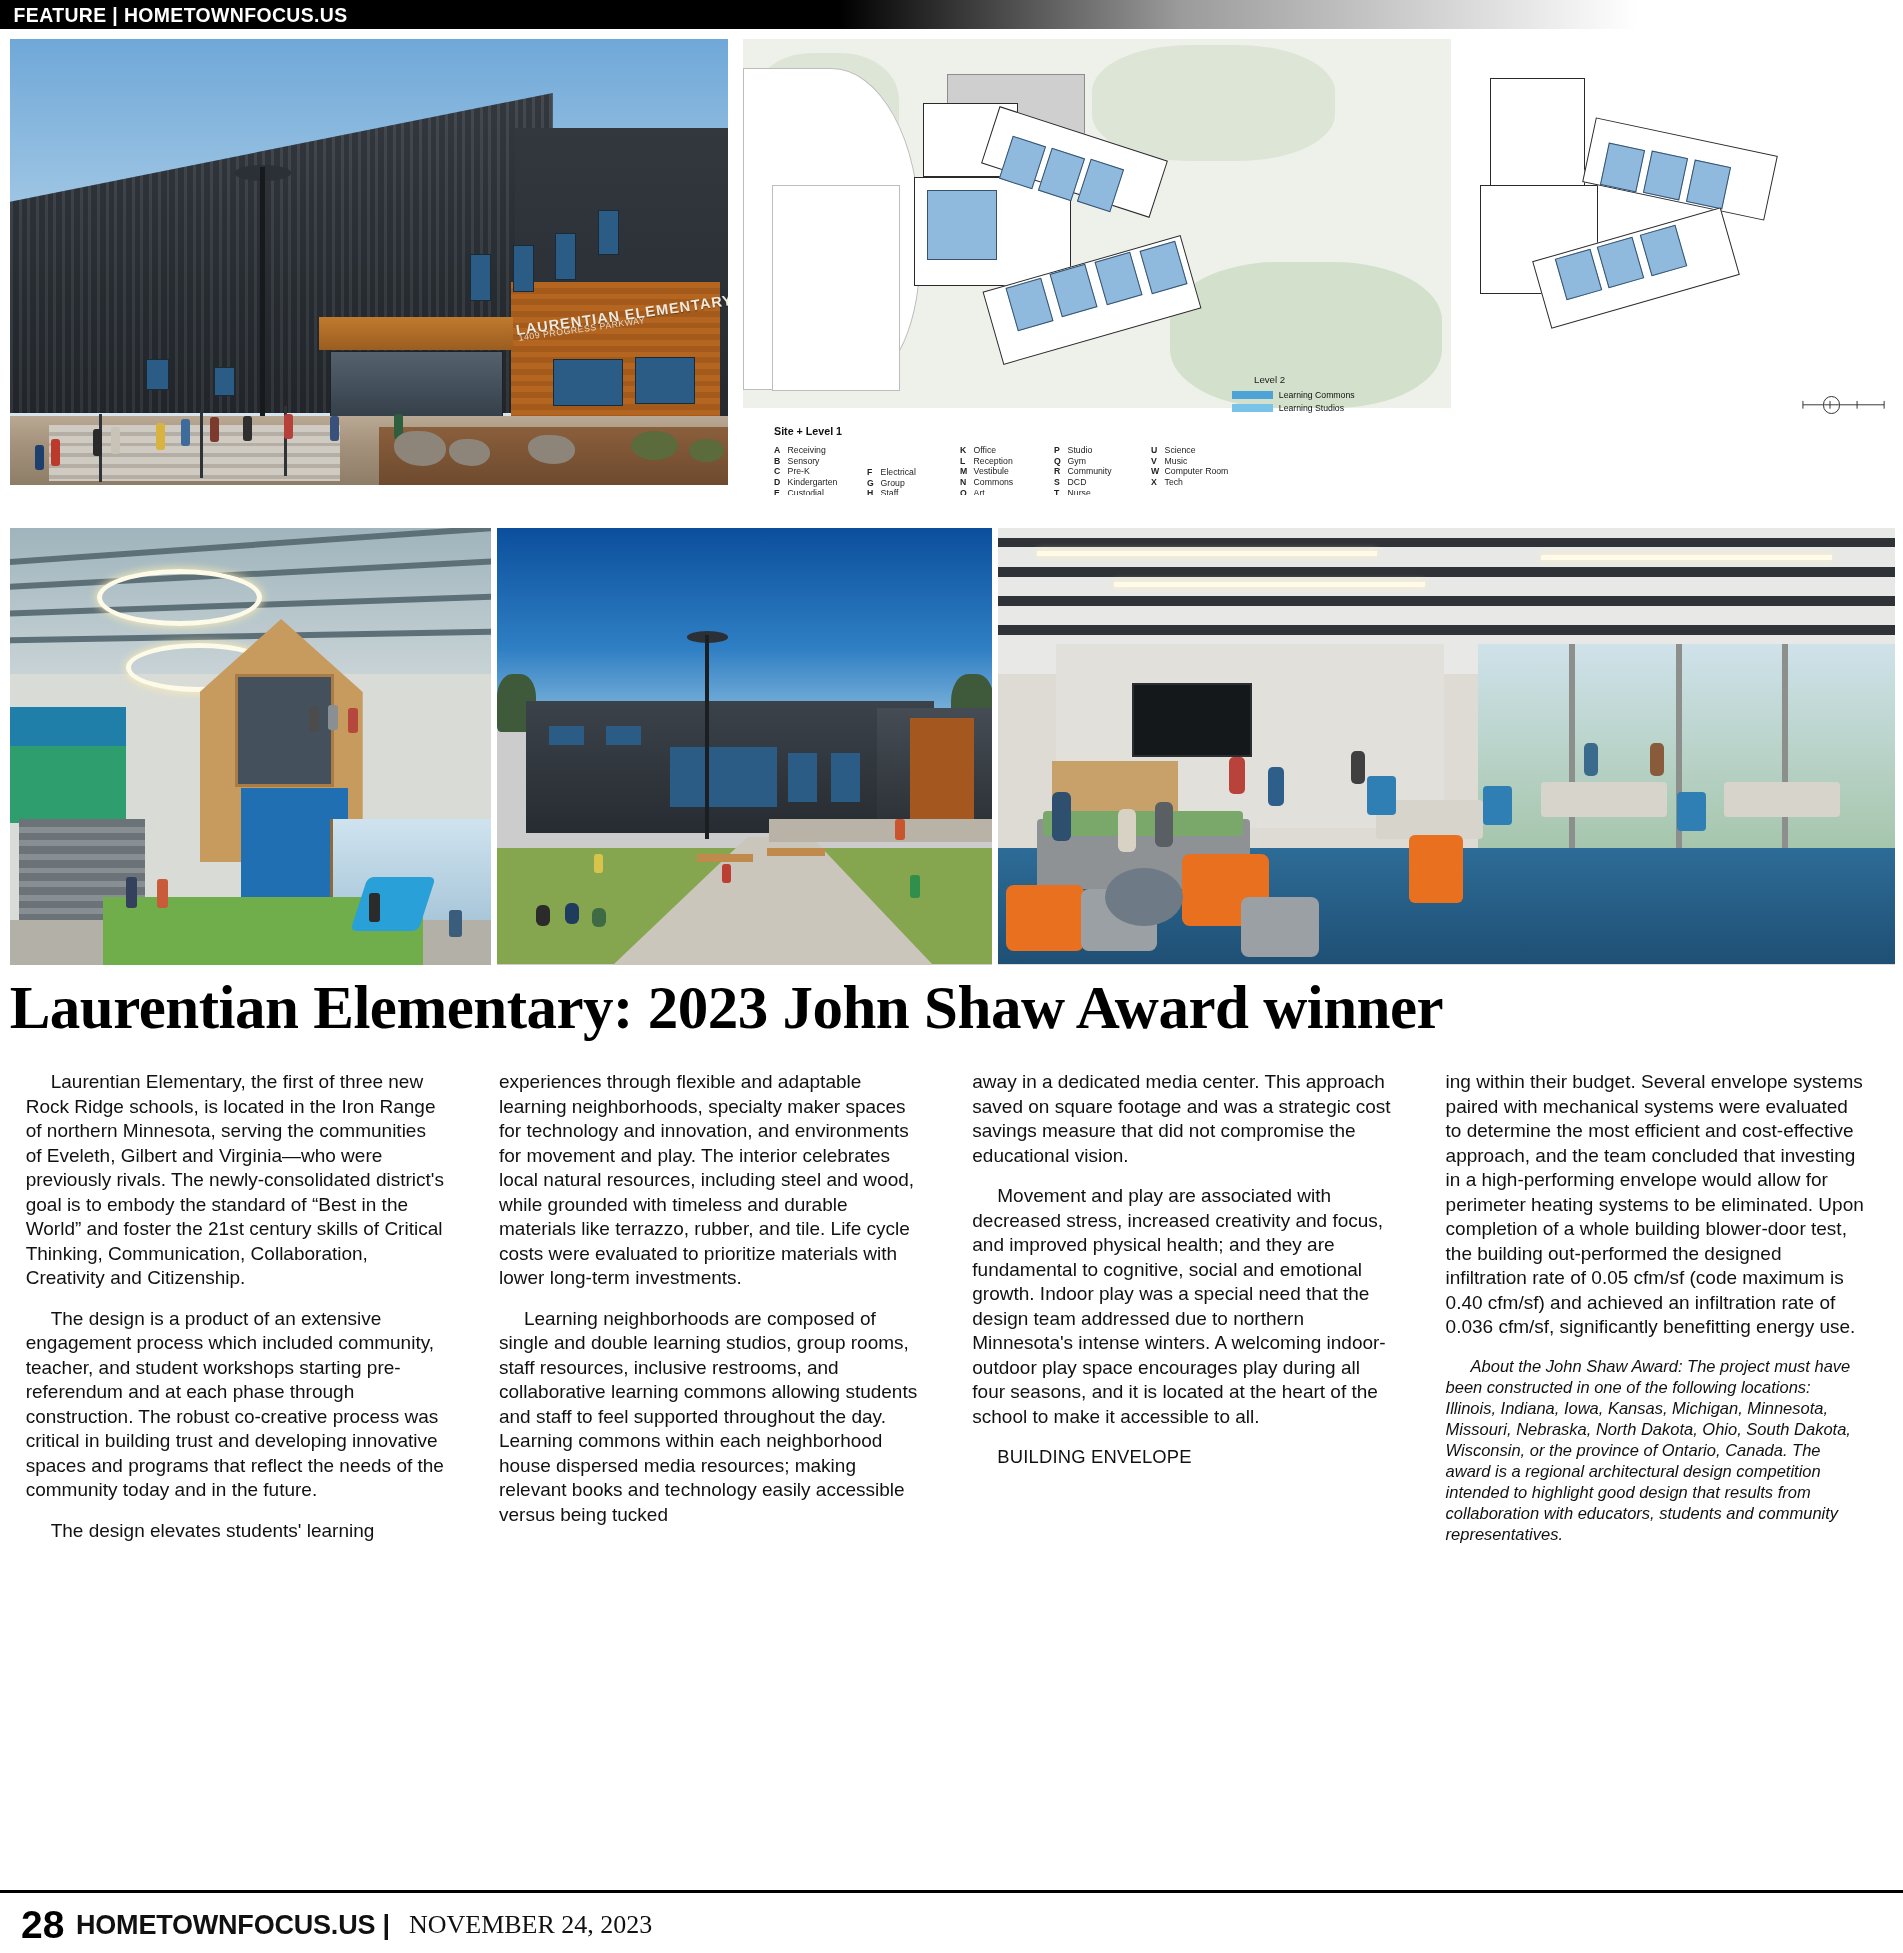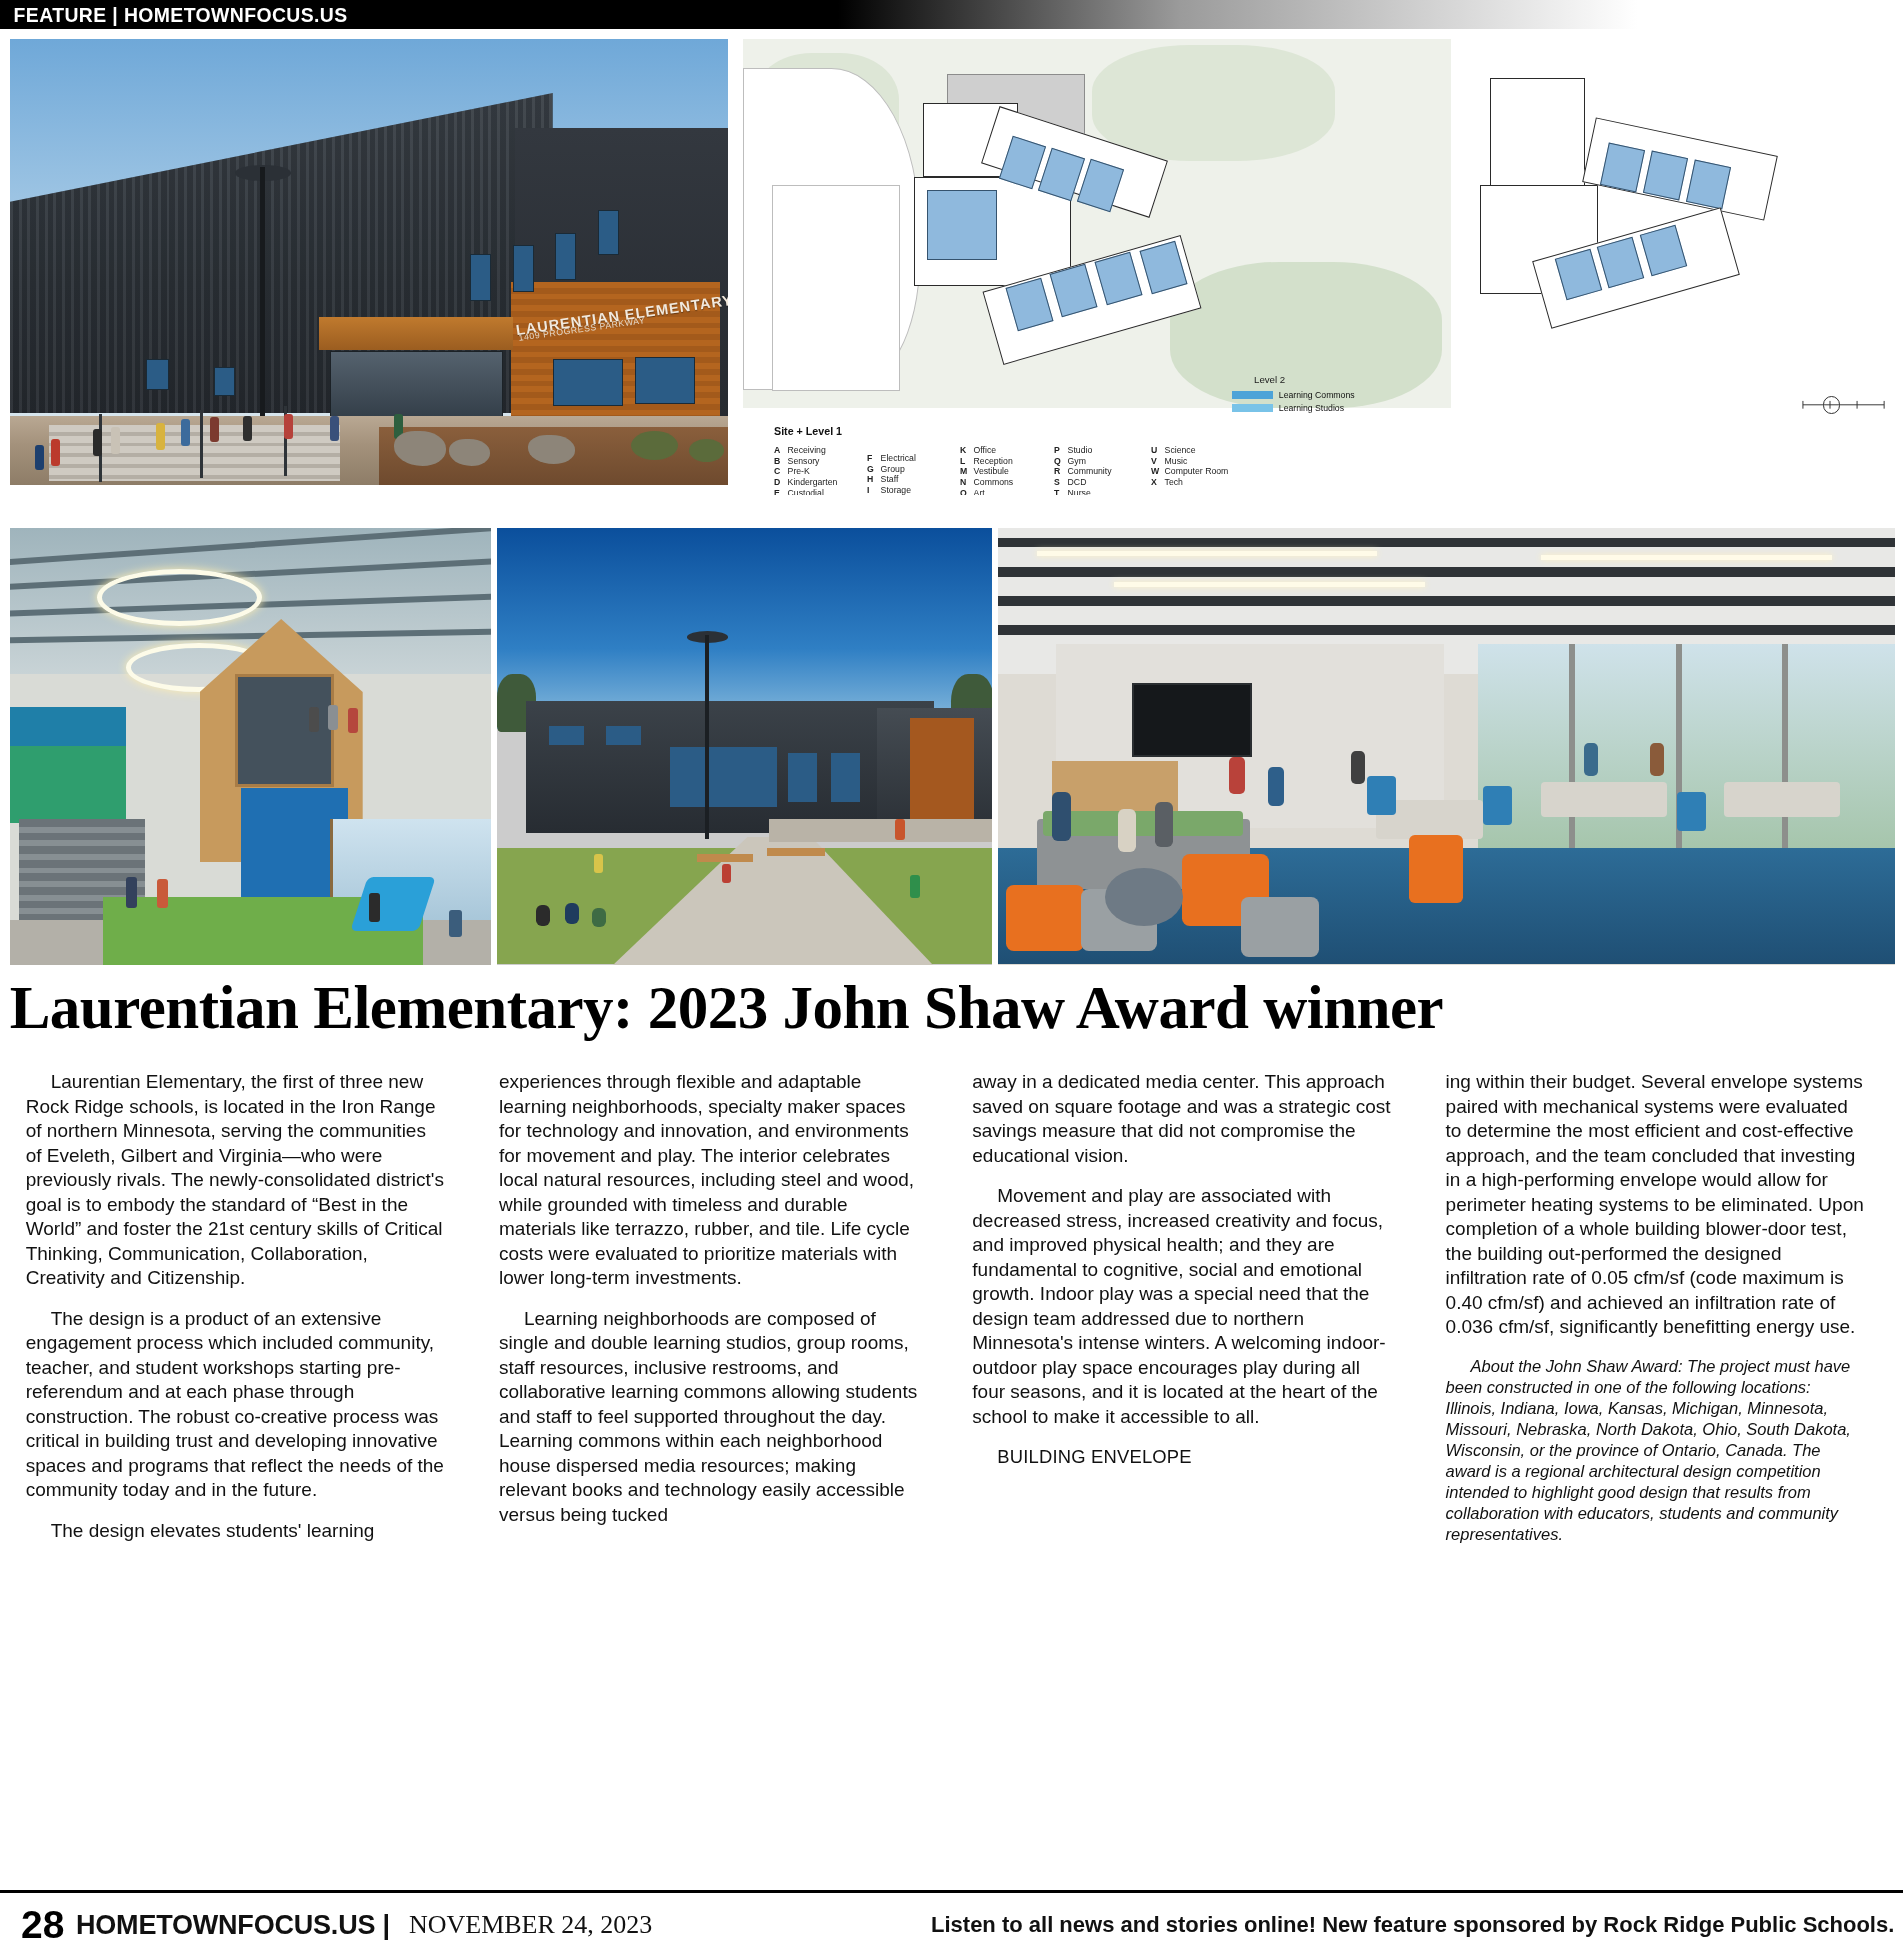--- a/index.html
+++ b/index.html
@@ -405,21 +405,21 @@
 
   <div class="sp-title">Site + Level 1</div>
 
   <div class="legend-col" style="left:31px; top:406px;">
     <div class="legend-row"><span class="legend-key">A</span><span>Receiving</span></div>
     <div class="legend-row"><span class="legend-key">B</span><span>Sensory</span></div>
     <div class="legend-row"><span class="legend-key">C</span><span>Pre-K</span></div>
     <div class="legend-row"><span class="legend-key">D</span><span>Kindergarten</span></div>
     <div class="legend-row"><span class="legend-key">E</span><span>Custodial</span></div>
   </div>
-  <div class="legend-col" style="left:124px; top:414px;">
+  <div class="legend-col" style="left:124px; top:428px;">
     <div class="legend-row"><span class="legend-key">F</span><span>Electrical</span></div>
     <div class="legend-row"><span class="legend-key">G</span><span>Group</span></div>
     <div class="legend-row"><span class="legend-key">H</span><span>Staff</span></div>
     <div class="legend-row"><span class="legend-key">I</span><span>Storage</span></div>
     <div class="legend-row"><span class="legend-key">J</span><span>Kitchen</span></div>
   </div>
   <div class="legend-col" style="left:217px; top:406px;">
     <div class="legend-row"><span class="legend-key">K</span><span>Office</span></div>
     <div class="legend-row"><span class="legend-key">L</span><span>Reception</span></div>
     <div class="legend-row"><span class="legend-key">M</span><span>Vestibule</span></div>
@@ -560,15 +560,14 @@
     <p style="text-indent:0;">ing within their budget. Several envelope systems paired with mechanical systems were evaluated to determine the most efficient and cost-effective approach, and the team concluded that investing in a high-performing envelope would allow for perimeter heating systems to be eliminated. Upon completion of a whole building blower-door test, the building out-performed the designed infiltration rate of 0.05 cfm/sf (code maximum is 0.40 cfm/sf) and achieved an infiltration rate of 0.036 cfm/sf, significantly benefitting energy use.</p>
     <p class="about-note">About the John Shaw Award: The project must have been constructed in one of the following locations: Illinois, Indiana, Iowa, Kansas, Michigan, Minnesota, Missouri, Nebraska, North Dakota, Ohio, South Dakota, Wisconsin, or the province of Ontario, Canada. The award is a regional architectural design competition intended to highlight good design that results from collaboration with educators, students and community representatives.</p>
   </div>
 </div>
 
 <div id="footer-rule"></div>
 <div id="footer">
   <span class="page-num">28</span>
   <span class="footer-brand">HOMETOWNFOCUS.US |</span>
   <span class="footer-date">NOVEMBER 24, 2023</span>
-  <span class="footer-right">Listen to all news and stories online! New feature sponsored by Rock Ridge Public Schools.</span>
 </div>
 
 
 </body></html>

